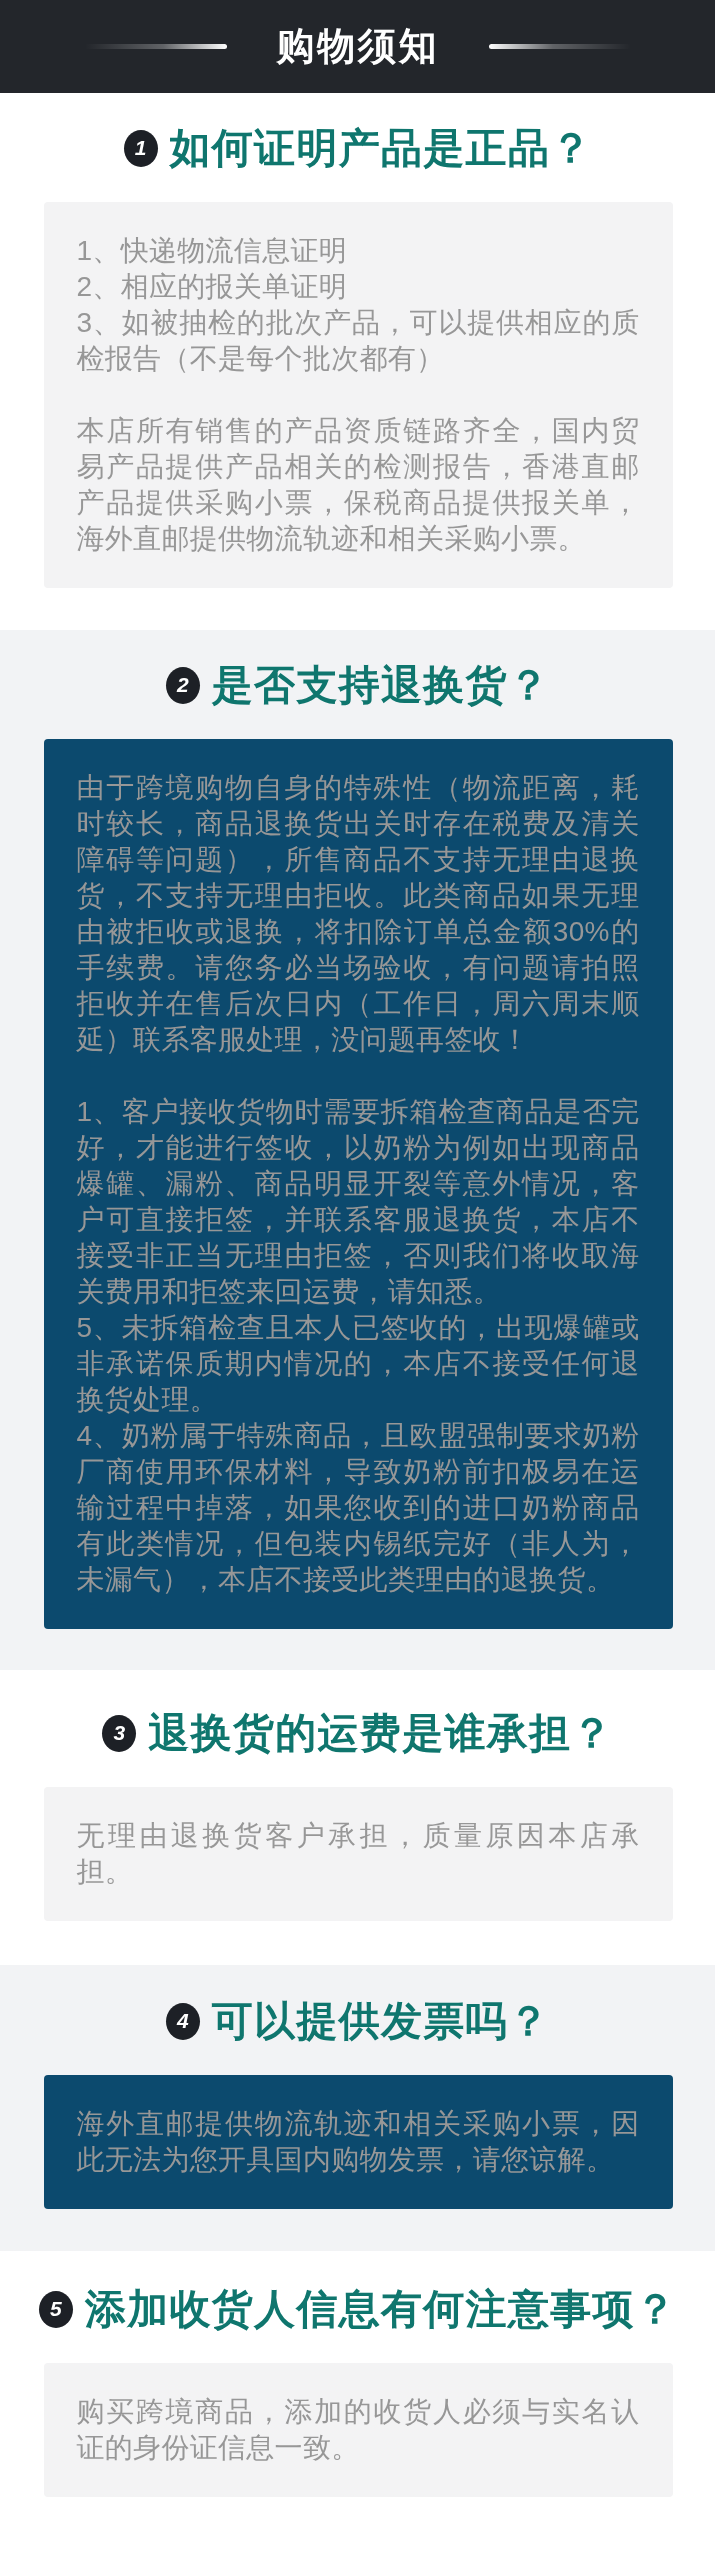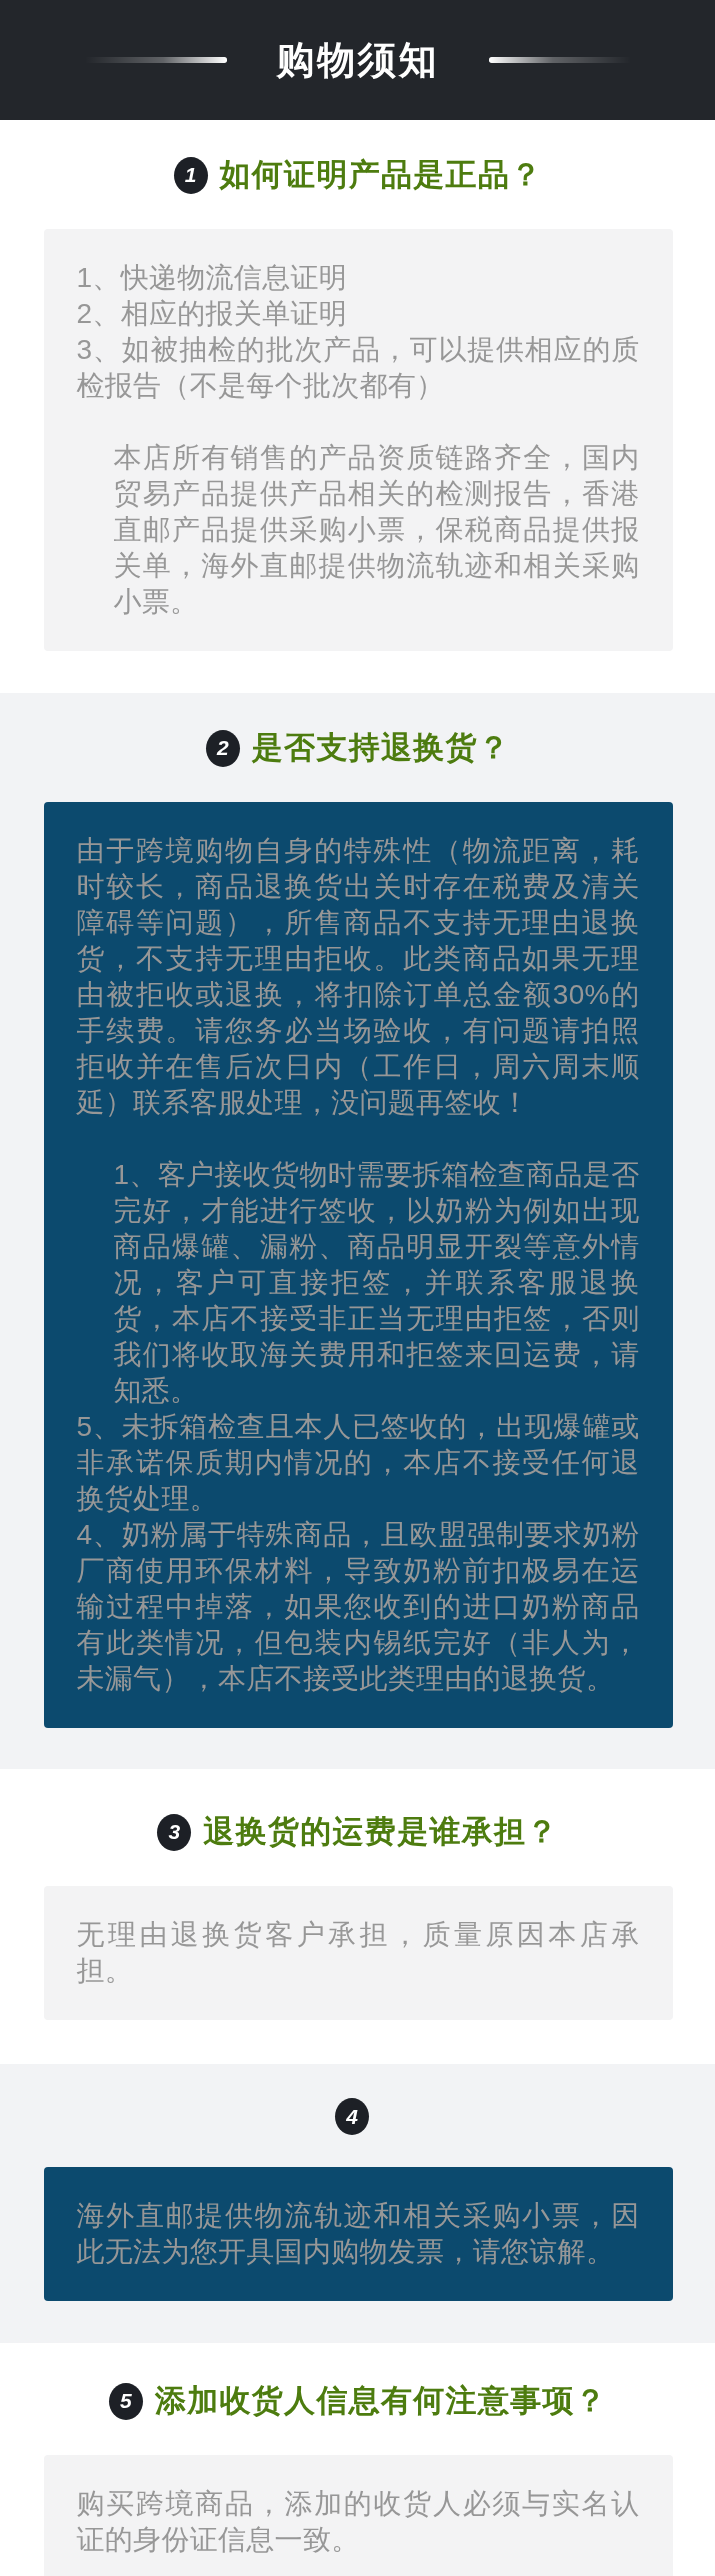--- a/index.html
+++ b/index.html
@@ -6,21 +6,21 @@
   body {
     width: 716px;
     background: #ffffff;
     font-family: "Liberation Sans", "DejaVu Sans", sans-serif;
     -webkit-font-smoothing: antialiased;
   }
   .page { width: 716px; }
 
   
   .header {
-    height: 120px;
+    height: 93px;
     background: #23262b;
     display: flex;
     align-items: center;
     justify-content: center;
     gap: 22px;
   }
   .hline {
     width: 142px;
     height: 5.3px;
     border-radius: 2.7px;
@@ -66,23 +66,23 @@
     font-style: italic;
     font-weight: 700;
     font-size: 21px;
     display: flex;
     align-items: center;
     justify-content: center;
     flex: none;
     margin-right: 12px;
   }
   .q-text {
-    font-size: 31px;
+    font-size: 41px;
     font-weight: 700;
-    color: #4d7c0f;
+    color: #0f766e;
     letter-spacing: 1.3px;
     line-height: 44px;
     white-space: nowrap;
   }
 
   .box {
     width: 629px;
     margin: 0 auto;
     box-sizing: border-box;
     border-radius: 4px;
@@ -92,21 +92,21 @@
   .box.white { background: #0c4a6e; }
   .box p {
     margin: 0;
     font-size: 28px;
     line-height: 36px;
     color: #979797;
     letter-spacing: 0.3px;
     text-align: justify;
     text-justify: inter-ideograph;
   }
-  .box p.gap { margin-top: 36px; margin-left: 37px; }
+  .box p.gap { margin-top: 36px; }
 </style>
 </head>
 <body>
 
 <div class="page">
 
   <div class="header">
     <span class="hline left"></span>
     <h1 class="header-title">购物须知</h1>
     <span class="hline right"></span>
@@ -144,20 +144,21 @@
       <span class="q-text">退换货的运费是谁承担？</span>
     </div>
     <div class="box gray">
       <p>无理由退换货客户承担，质量原因本店承担。</p>
     </div>
   </div>
 
   <div class="section shaded s4">
     <div class="q-head">
       <span class="badge">4</span>
+      <span class="q-text">可以提供发票吗？</span>
     </div>
     <div class="box white">
       <p>海外直邮提供物流轨迹和相关采购小票，因此无法为您开具国内购物发票，请您谅解。</p>
     </div>
   </div>
 
   <div class="section light s5">
     <div class="q-head">
       <span class="badge">5</span>
       <span class="q-text">添加收货人信息有何注意事项？</span>

